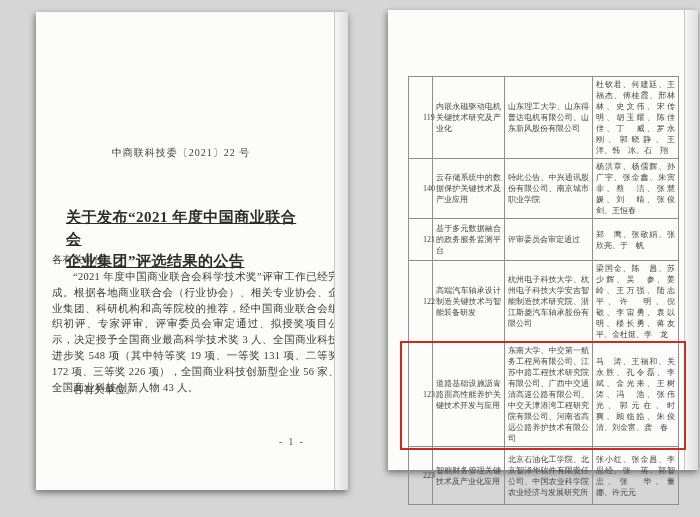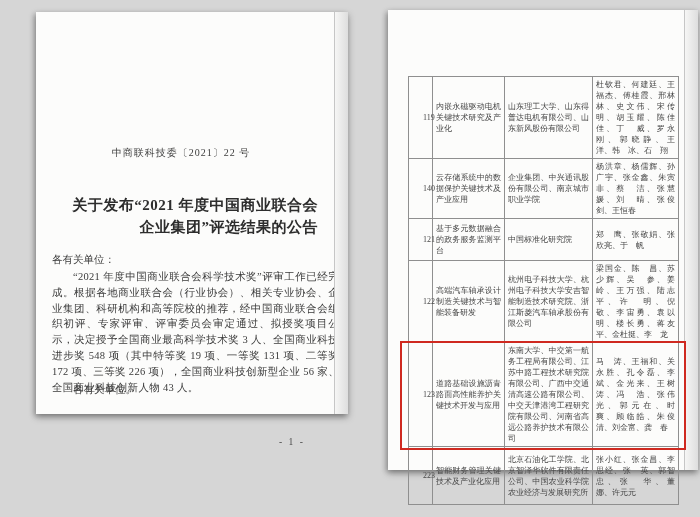--- a/index.html
+++ b/index.html
@@ -5,36 +5,37 @@
   html,body{margin:0;padding:0;}
   .canvas{
     position:relative;width:700px;height:517px;overflow:hidden;
     background:#d6d6d6;
     font-family:"Liberation Serif","DejaVu Serif",serif;
   }
   .page{
     position:absolute;background:#fcfcfb;
     box-shadow:0 3px 7px rgba(0,0,0,.35), -2px 2px 5px rgba(0,0,0,.18);
   }
-  .left-page{left:36px;top:12px;width:312px;height:402px;}
+  .left-page{left:36px;top:12px;width:312px;height:478px;}
   .right-page{left:388px;top:10px;width:310px;height:460px;}
   .page-edge-strip{
     position:absolute;top:0;bottom:0;right:0;width:13px;
     border-left:1px solid #c6c6c6;
     background:linear-gradient(to right,#f6f6f5,#dedede);
   }
   
   .doc-number{
     position:absolute;top:134px;left:16px;right:38px;
     text-align:center;font-size:10px;letter-spacing:1px;color:#3c3c3c;
   }
   .title{
-    position:absolute;top:178px;left:14px;right:26px;margin:4px;
-    text-align:right;font-size:15px;font-weight:bold;line-height:22px;color:#2d2d2d;
+    position:absolute;top:178px;left:14px;right:26px;margin:16px;
+    text-align:left;font-size:15px;font-weight:bold;line-height:22px;color:#2d2d2d;
     letter-spacing:0.5px;
+    text-decoration:underline;
   }
   .salutation{
     position:absolute;top:241px;left:16px;font-size:10.5px;color:#3a3a3a;
   }
   .body-text{
     position:absolute;top:257px;left:16px;width:287px;margin:0;
     font-size:10.5px;line-height:15.8px;color:#3a3a3a;
     text-align:justify;text-indent:2em;letter-spacing:0.3px;
   }
   .closing{
@@ -93,27 +94,27 @@
       <tbody>
         <tr class="r1">
           <td class="no">119</td>
           <td>内嵌永磁驱动电机关键技术研究及产业化</td>
           <td>山东理工大学、山东得普达电机有限公司、山东新风股份有限公司</td>
           <td>杜钦君、何建廷、王福杰、傅桂霞、邢林林、史文伟、宋传明、胡玉耀、陈佳佳、丁　威、罗永刚、郭晓静、王　洋、韩　冰、石　翔</td>
         </tr>
         <tr class="r2">
           <td class="no">140</td>
           <td>云存储系统中的数据保护关键技术及产业应用</td>
-          <td>企业集团、中兴通讯股份有限公司、南京城市职业学院</td>
+          <td>特此公告、中兴通讯股份有限公司、南京城市职业学院</td>
           <td>杨洪章、杨儒辉、孙广宇、张金鑫、朱寅非、蔡　洁、张慧媛、刘　晴、张俊剑、王恒春</td>
         </tr>
         <tr class="r3">
           <td class="no">121</td>
           <td>基于多元数据融合的政务服务监测平台</td>
-          <td>中国标准化研究院</td>
+          <td>评审委员会审定通过</td>
           <td>郑　鹰、张敬娟、张欣亮、于　帆</td>
         </tr>
         <tr class="r4">
           <td class="no">122</td>
           <td>高端汽车轴承设计制造关键技术与智能装备研发</td>
           <td>杭州电子科技大学、杭州电子科技大学安吉智能制造技术研究院、浙江斯菱汽车轴承股份有限公司</td>
           <td>梁国金、陈　昌、苏少辉、吴　参、姜　岭、王万强、陆志平、许　明、倪　敬、李宙勇、袁以明、楼长勇、蒋友平、金杜挺、李　龙</td>
         </tr>
         <tr class="r5">
           <td class="no">123</td>

